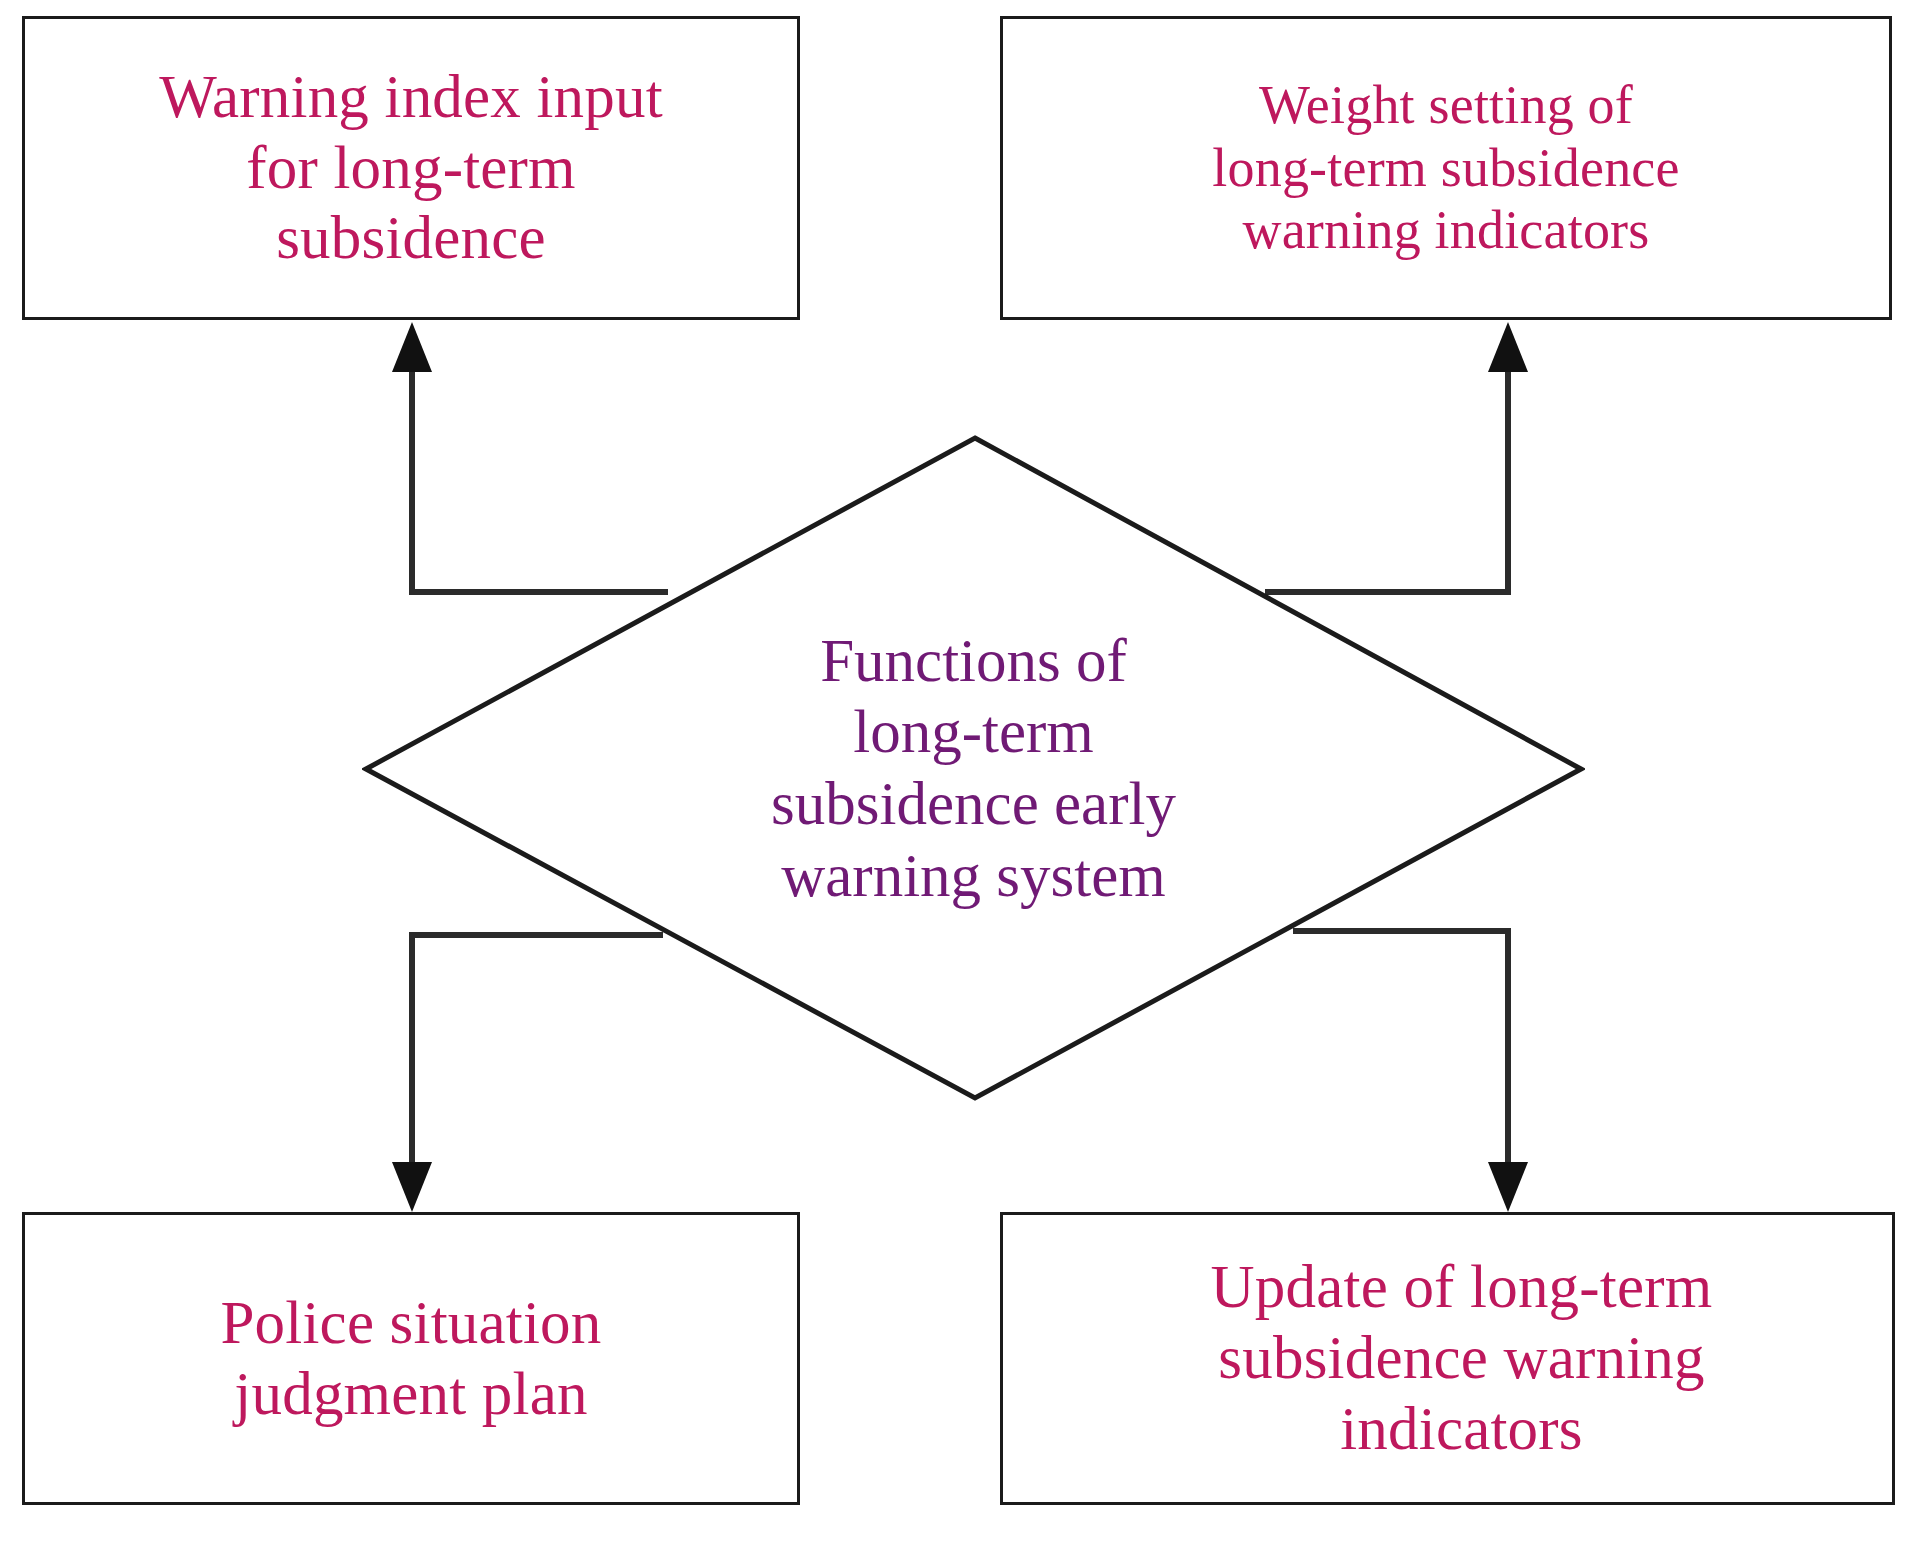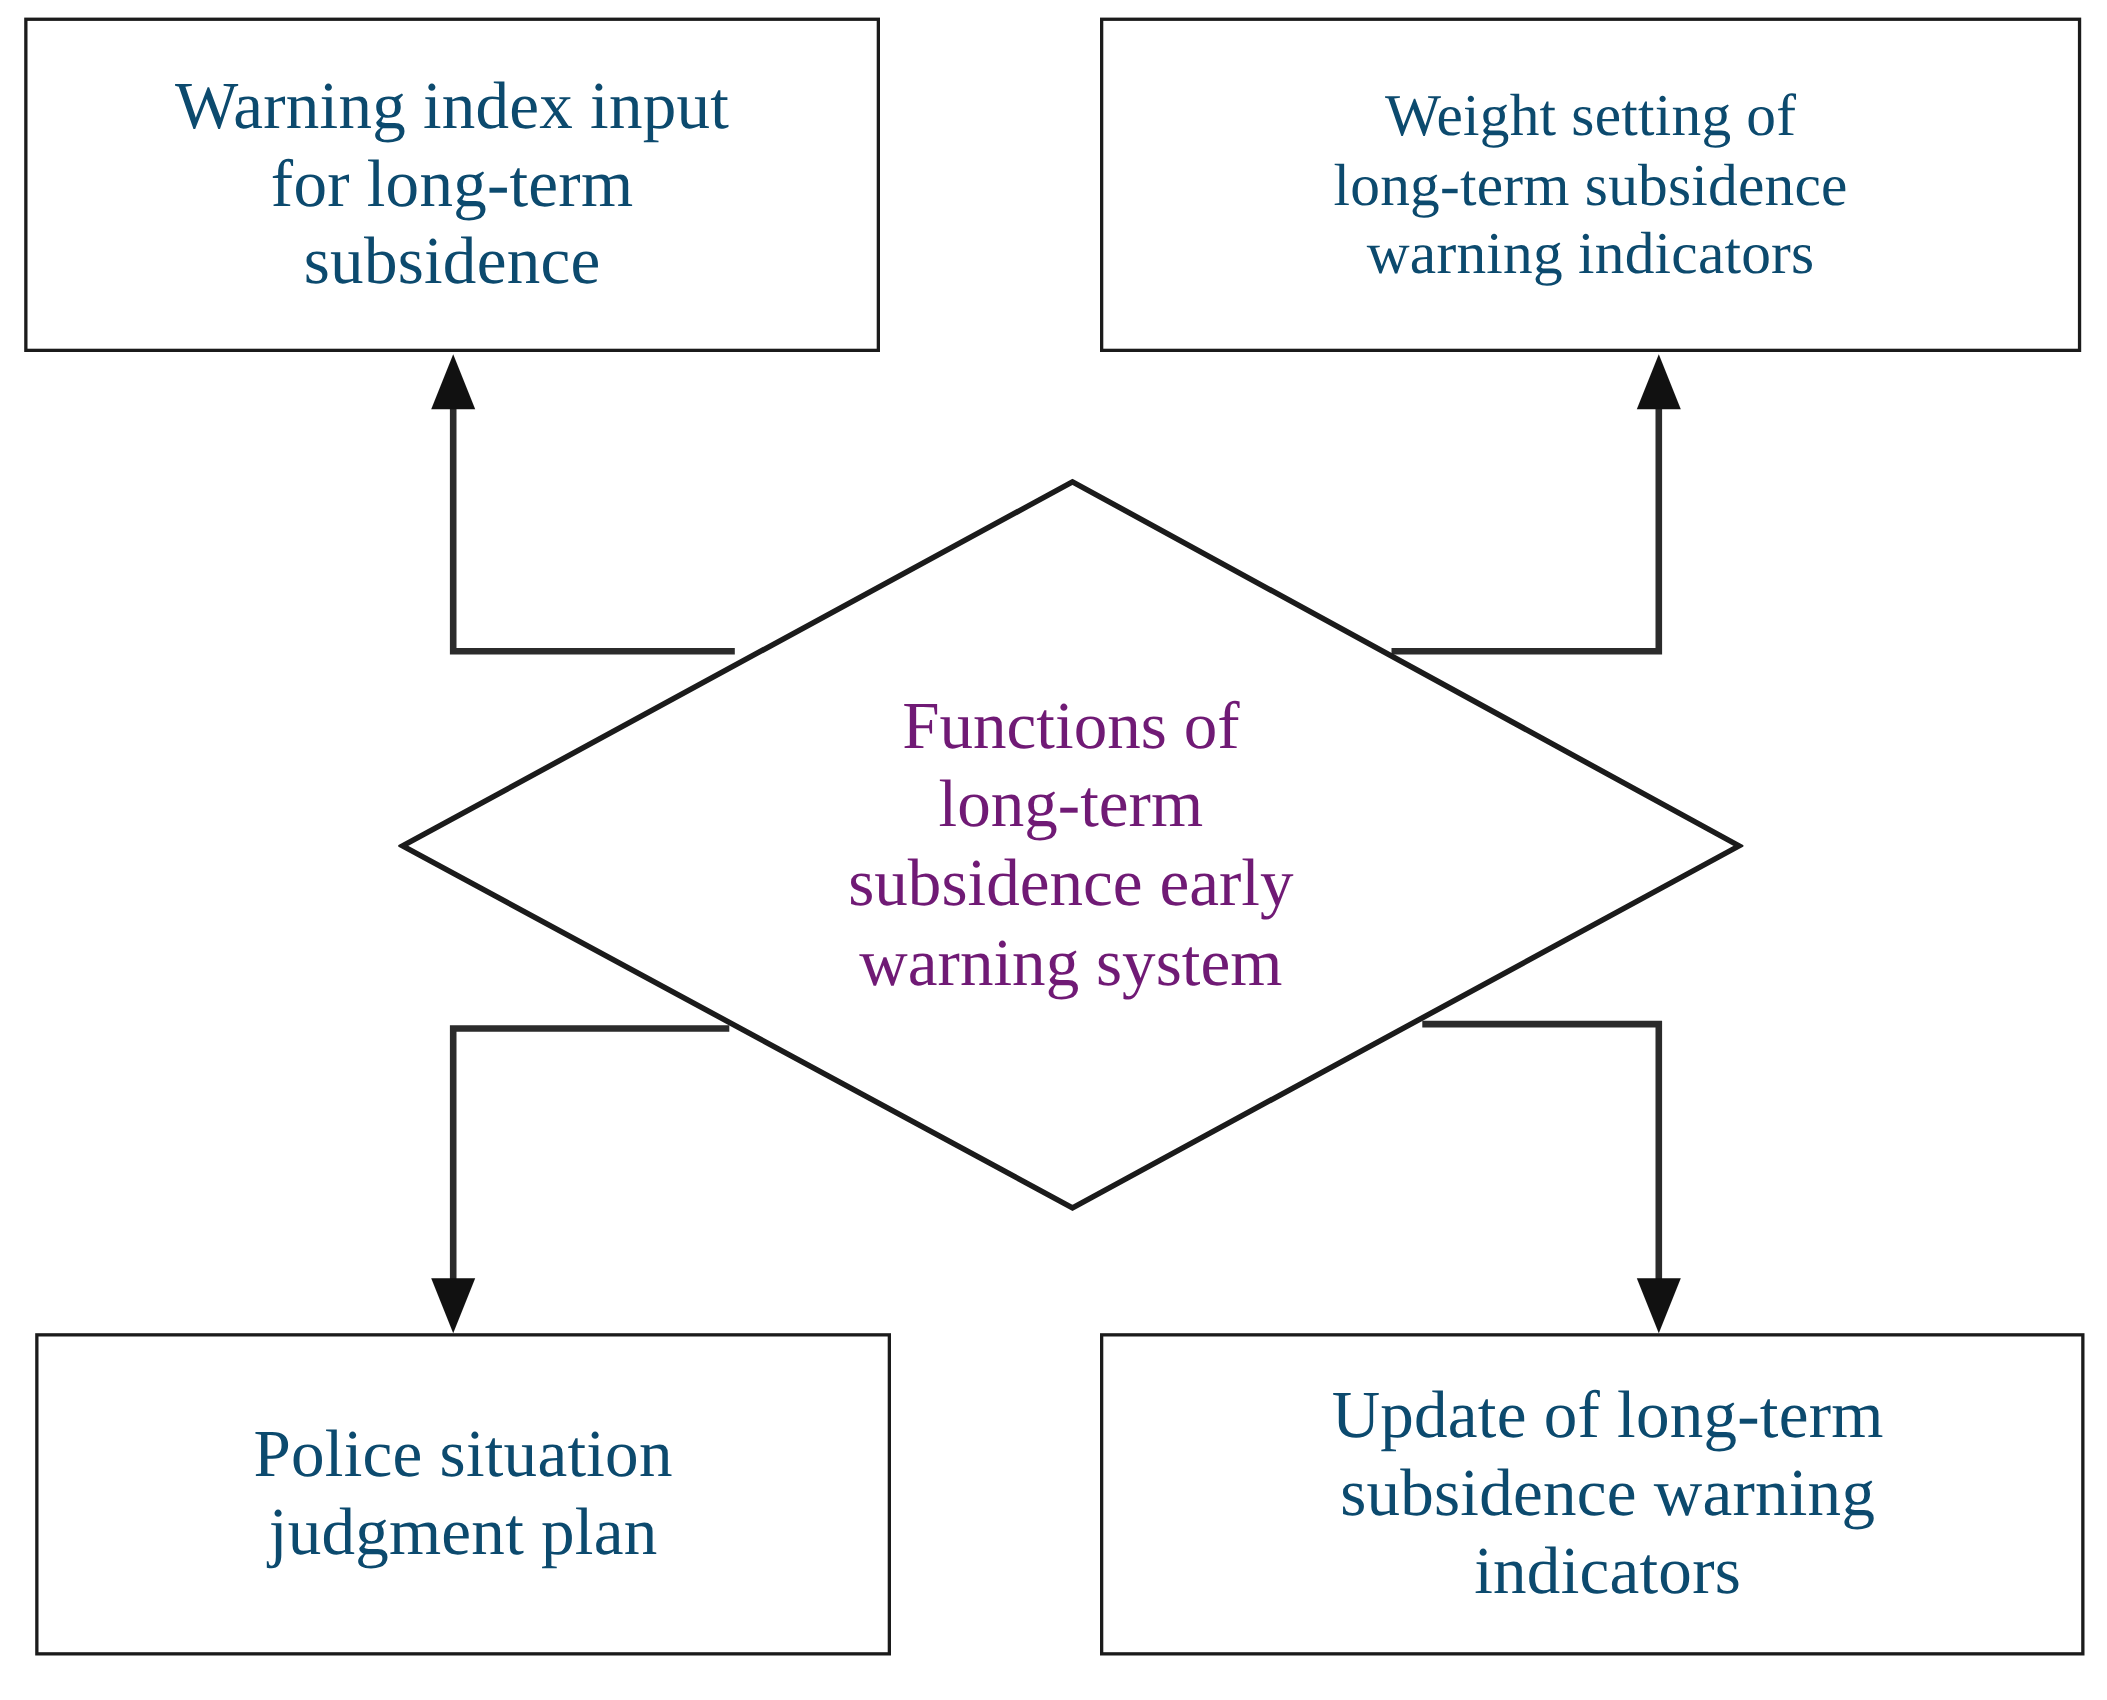--- a/index.html
+++ b/index.html
@@ -24,39 +24,39 @@
     display: flex;
     align-items: center;
     justify-content: center;
     text-align: center;
     z-index: 3;
   }
   .node-label {
     display: block;
     width: 100%;
     text-align: center;
-    color: #0c4a6e;
+    color: #be185d;
     white-space: pre-line;
     line-height: 1.16;
     letter-spacing: 0.2px;
   }
 
   
   #box-warning-index-input {
     left: 22px;  top: 16px;  width: 778px;  height: 304px;
   }
   #box-warning-index-input .node-label { font-size: 61px; }
 
   #box-weight-setting {
     left: 1000px; top: 16px;  width: 892px; height: 304px;
   }
   #box-weight-setting .node-label { font-size: 54px; }
 
   #box-police-situation {
-    left: 32px;  top: 1212px; width: 778px; height: 293px;
+    left: 22px;  top: 1212px; width: 778px; height: 293px;
   }
   #box-police-situation .node-label { font-size: 61px; }
 
   #box-update-indicators {
     left: 1000px; top: 1212px; width: 895px; height: 293px; padding-left: 28px;
   }
   #box-update-indicators .node-label { font-size: 61px; }
 
   
   #diamond-wrap {

